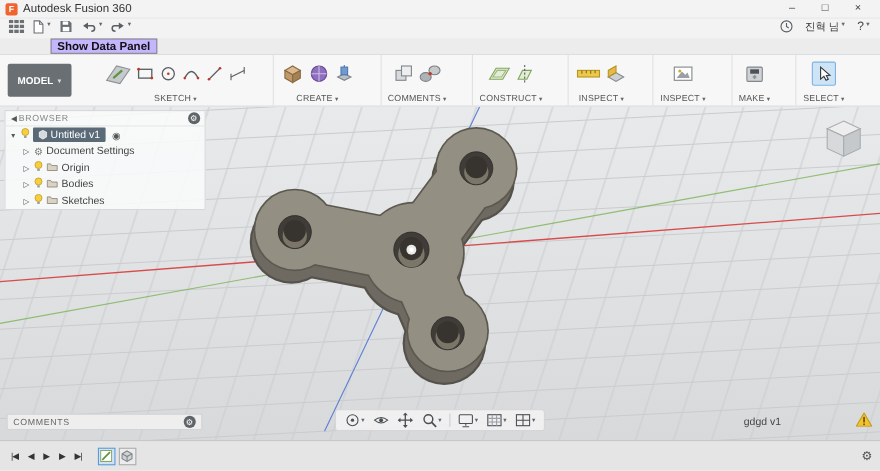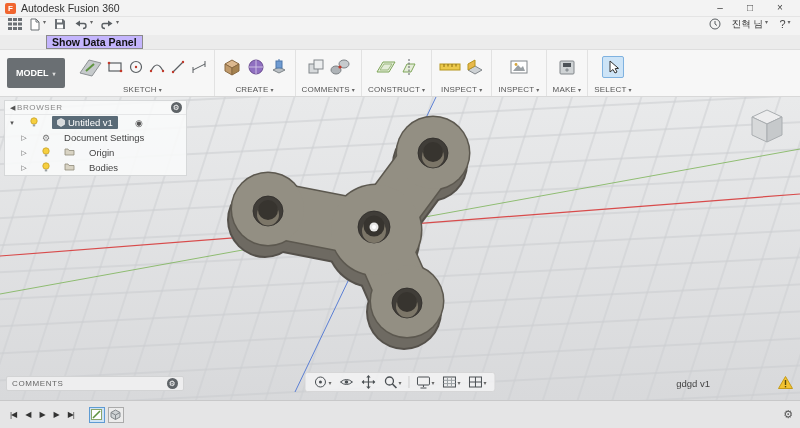--- a/index.html
+++ b/index.html
@@ -22,39 +22,39 @@
   .user-name { font-size:9.5px; color:#333; }
 
   
   .tabbar { height:15px; background:#ececec; border-bottom:1px solid #dedede; position:relative; display:flex; align-items:flex-end; }
   .tooltip { position:absolute; left:2px; top:0; z-index:6; background:#c4b5fd; border:1px solid #8a8a8a; height:14px; line-height:12px; padding:0 5px; font-size:10.5px; font-weight:bold; color:#111; white-space:nowrap;margin-left:44px; }
   .doc-tab { margin-left:102px; height:14px; background:#f7f7f7; border:1px solid #d2d2d2; border-bottom:none; display:flex; align-items:center; gap:3px; padding:0 5px; font-size:9px; color:#555; }
   .tab-circle { width:6px; height:6px; border:1px solid #888; border-radius:50%; }
   .newtab { margin-left:5px; font-size:11px; color:#444; line-height:14px; padding:0 3px; }
 
   
-  .toolbar { height:47px; background:#f7f7f7; border-bottom:1px solid #d8d8d8; display:flex; align-items:stretch; padding:0 4px; }
+  .toolbar { height:47px; background:#f7f7f7; border-bottom:1px solid #d8d8d8; display:flex; align-items:stretch; padding:0 4px;gap:17px; }
   .ws-btn { align-self:center; background:#6a6f73; color:#fff; font-size:9px; font-weight:bold; height:30px; padding:0 9px; display:flex; align-items:center; gap:4px; border-radius:2px; margin:0 7px 0 3px; }
   .ws-btn .car { color:#ddd; }
   .tgroup { display:flex; flex-direction:column; align-items:center; justify-content:space-between; padding:3px 6px 2px; border-left:1px solid #e2e2e2; }
   .tgroup.first { border-left:none; }
   .ticons { display:flex; align-items:center; gap:3px; height:27px; }
   .icn { display:flex; align-items:center; justify-content:center; }
   .sel-active { background:#cde4f7; border:1px solid #7fb2e0; padding:2px; border-radius:2px; }
   .tlabel { font-size:8px; color:#555; display:flex; align-items:center; gap:2px; letter-spacing:.2px; }
 
   
   .canvas { position:relative; height:303px; background:linear-gradient(#e9eaeb,#d8d9db); overflow:hidden; }
   .scene { position:absolute; left:0; top:0; }
 
   
   .browser { position:absolute; left:4px; top:3px; width:183px; background:rgba(249,250,251,.88); border:1px solid #d6d8d9; font-size:9.5px; color:#444; }
   .b-head { height:14px; display:flex; align-items:center; gap:0; padding:0 4px; color:#888; font-size:8px; letter-spacing:.6px; border-bottom:1px solid #e6e7e8; }
   .gear-badge { margin-left:auto; width:11px; height:11px; border-radius:50%; background:#5f6468; color:#fff; font-size:7.5px; line-height:11px; text-align:center; }
-  .b-row { height:15px; display:flex; align-items:center; gap:14px; padding:0 3px; }
+  .b-row { height:15px; display:flex; align-items:center; gap:3px; padding:0 3px; }
   .b-row.child { padding-left:15px; }
   .tri { width:8px; font-size:7px; color:#555; text-align:center; flex:none; }
   .sel-chip { background:#5a6b77; color:#fff; height:13px; display:flex; align-items:center; gap:3px; padding:0 5px; border-radius:1px; font-size:9.5px; }
   .radio { color:#555; font-size:9px; margin-left:3px; }
   .gear-glyph { font-size:9px; color:#777; }
 
   
   .comments { position:absolute; left:6px; bottom:9px; width:178px; height:15px; background:#eeeeef; border:1px solid #d2d3d4; border-radius:2px; display:flex; align-items:center; gap:4px; padding:0 5px; color:#666; font-size:8px; letter-spacing:.6px; }
   .comments .gear-badge { width:11px; height:11px; }
 
@@ -475,20 +475,31 @@
         <span class="tri">▷</span>
         <span><svg width="8" height="10">
               <circle cx="4" cy="4" r="3.2" fill="#f6cf3f" stroke="#c8a22a" stroke-width="0.8"></circle>
               <rect x="2.8" y="7.4" width="2.4" height="2" fill="#9aa0a4"></rect>
             </svg></span>
         <span><svg width="11" height="9">
               <path d="M1,2 h3 l1,1.5 h5 v4.5 h-9 z" fill="#d8d3c3" stroke="#8f8a7a" stroke-width="0.8"></path>
             </svg></span>
         <span>Bodies</span>
       </div>
+      <div class="b-row child">
+        <span class="tri">▷</span>
+        <span><svg width="8" height="10">
+              <circle cx="4" cy="4" r="3.2" fill="#f6cf3f" stroke="#c8a22a" stroke-width="0.8"></circle>
+              <rect x="2.8" y="7.4" width="2.4" height="2" fill="#9aa0a4"></rect>
+            </svg></span>
+        <span><svg width="11" height="9">
+              <path d="M1,2 h3 l1,1.5 h5 v4.5 h-9 z" fill="#d8d3c3" stroke="#8f8a7a" stroke-width="0.8"></path>
+            </svg></span>
+        <span>Sketches</span>
+      </div>
     </div>
 
     <div class="comments">
       <span>COMMENTS</span>
       <span class="gear-badge" style="margin-left:auto">⚙</span>
     </div>
 
     <div class="navbar">
       <span class="navbtn">
         <svg width="14" height="14">

